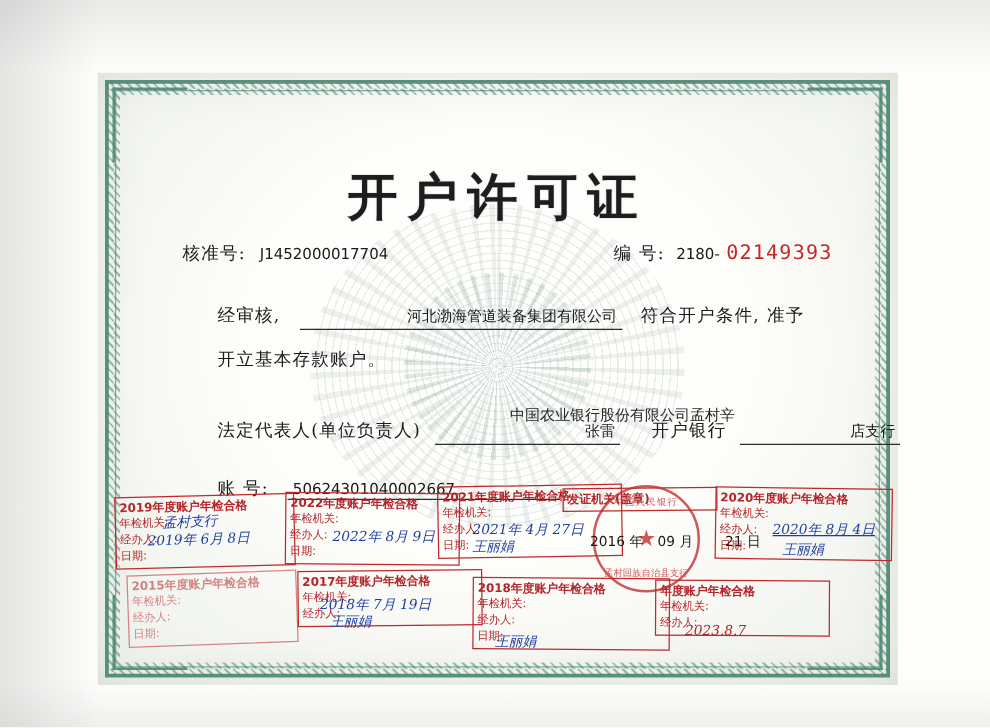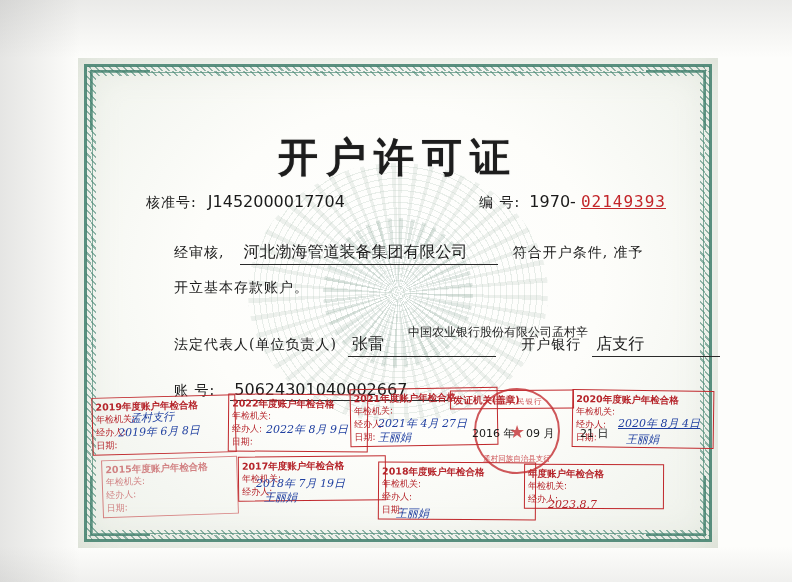--- a/index.html
+++ b/index.html
@@ -114,33 +114,32 @@
     position: absolute;
     font-family: "DejaVu Serif", serif;
     color: #1a1a1a;
     white-space: nowrap;
   }
   .lbl {
     font-size: 14px;
     letter-spacing: 1px;
   }
   .val {
-    font-size: 16px;
+    font-size: 12px;
     font-family: "DejaVu Sans", sans-serif;
   }
   .val-red {
     color: #c3262a;
     font-family: "DejaVu Sans Mono", monospace;
     letter-spacing: 1px;
-    text-decoration: underline;
   }
   .underline {
     display: inline-block;
     border-bottom: 1px solid #2a2a2a;
-    text-align: left;
+    text-align: right;
     padding: 0 4px 1px 4px;
   }
 
   .r-approvalno { left: 68px; top: 134px; }
   .r-serial     { right: 52px; top: 134px; }
   .r-line1      { left: 96px; top: 184px; }
   .r-line2      { left: 96px; top: 219px; }
   .r-line3      { left: 96px; top: 276px; }
   .r-account    { left: 96px; top: 322px; }
 
@@ -265,21 +264,21 @@
 
     <div class="title">开户许可证</div>
 
     <div class="row r-approvalno">
       <span class="lbl">核准号:</span>
       <span class="val" style="margin-left:6px;">J1452000017704</span>
     </div>
 
     <div class="row r-serial">
       <span class="lbl">编 号:</span>
-      <span class="val" style="margin-left:4px;">1970-</span>
+      <span class="val" style="margin-left:4px;">2180-</span>
       <span class="val-red">02149393</span>
     </div>
 
     <div class="row r-line1">
       <span class="lbl">经审核,</span>
       <span class="val underline" style="width:250px;margin:0 10px;">河北渤海管道装备集团有限公司</span>
       <span class="lbl">符合开户条件, 准予</span>
     </div>
 
     <div class="row r-line2">

